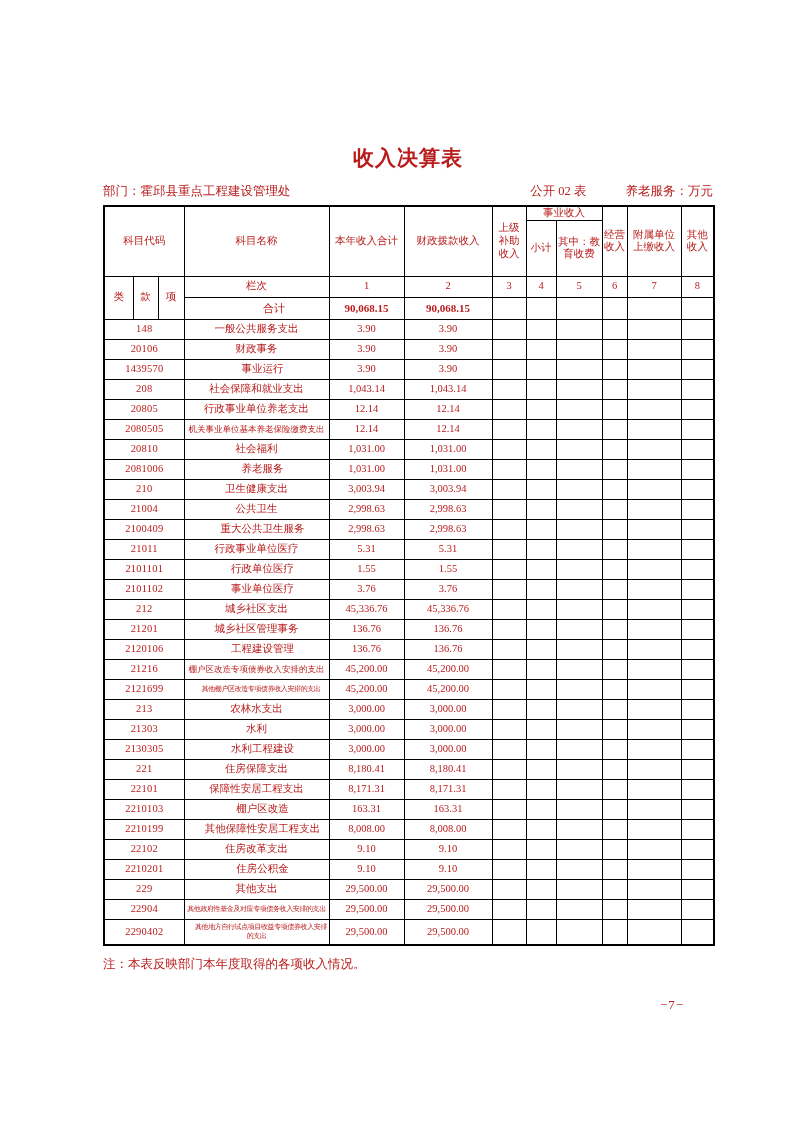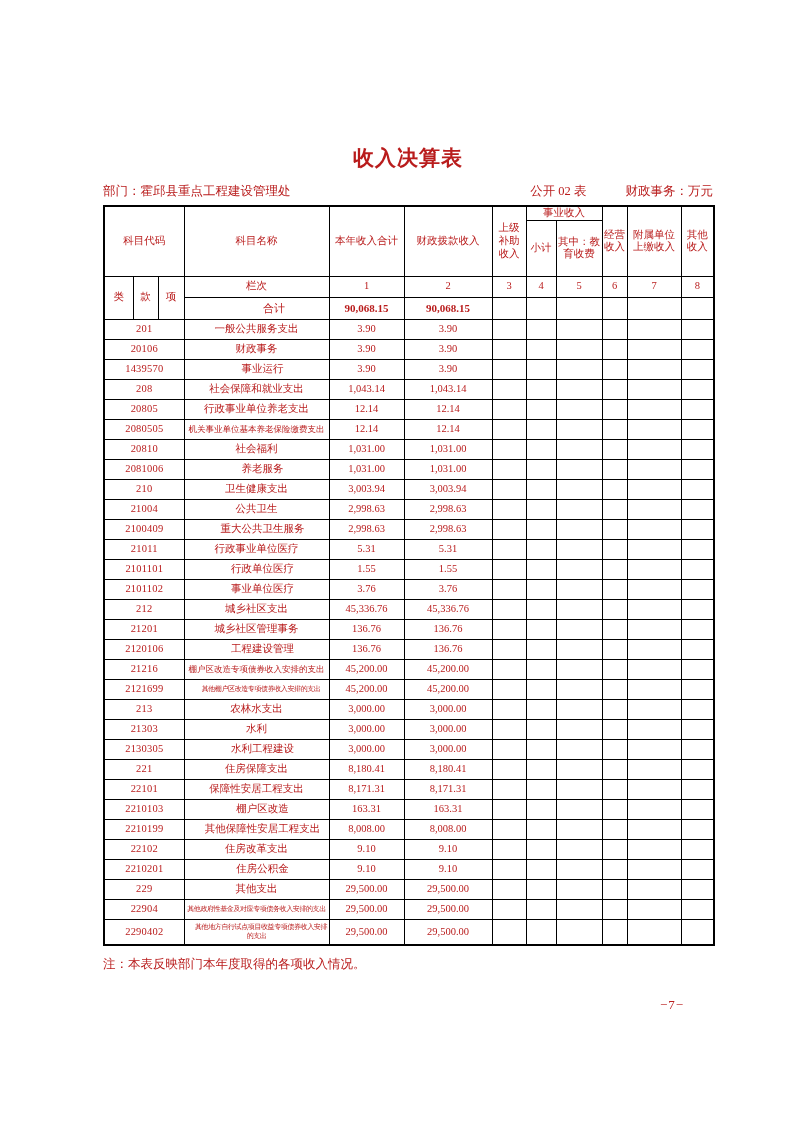--- a/index.html
+++ b/index.html
@@ -53,21 +53,21 @@
 
 <div class="page">
   <div class="sheet">
 
     <div class="doc-title">收入决算表</div>
 
     <div class="meta-row">
       <span class="meta-dept">部门：霍邱县重点工程建设管理处</span>
       <span class="meta-right">
         <span>公开 02 表</span>
-        <span class="meta-unit">财政事务：万元</span>
+        <span class="meta-unit">养老服务：万元</span>
       </span>
     </div>
 
     <table class="fin">
       <colgroup>
         <col style="width:29px">
           <col style="width:25px">
           <col style="width:26px">
         <col style="width:145px">
         <col style="width:75px">
@@ -116,21 +116,21 @@
           <td></td>
           <td></td>
           <td></td>
           <td></td>
           <td></td>
           <td></td>
         </tr>
       </tbody>
       <tbody class="rows">
           <tr>
-            <td class="code" colspan="3">201</td>
+            <td class="code" colspan="3">148</td>
             <td class="name">一般公共服务支出</td>
             <td class="num">3.90</td>
             <td class="num">3.90</td>
             <td></td>
             <td></td>
             <td></td>
             <td></td>
             <td></td>
             <td></td>
           </tr>

